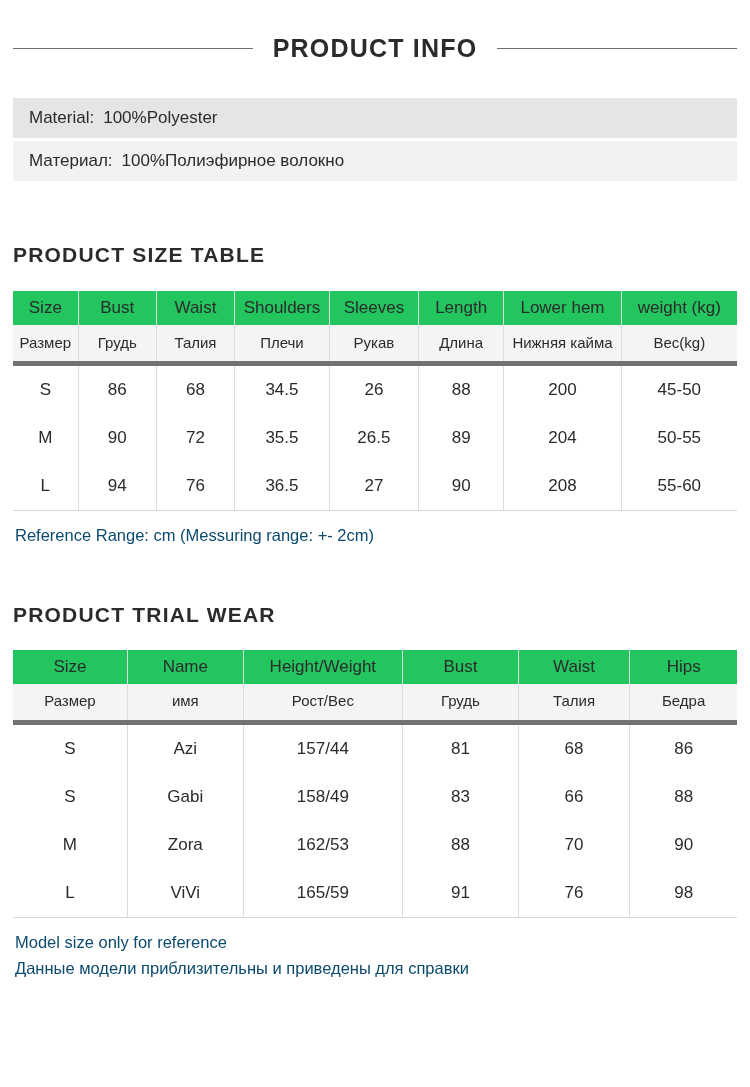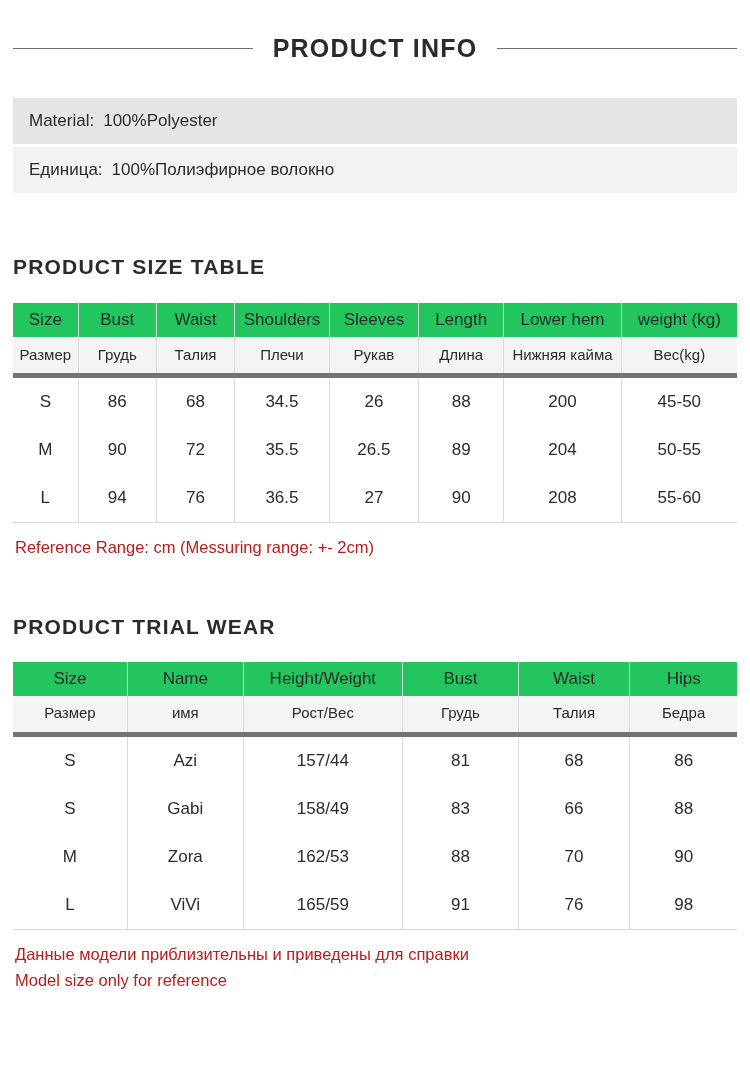--- a/index.html
+++ b/index.html
@@ -54,21 +54,21 @@
     letter-spacing: 1.2px;
     color: #2b2b2b;
     line-height: 1;
   }
 
   
   .material-block {
     margin-top: 37px;
   }
   .material-row {
-    height: 46px;
+    height: 40px;
     display: flex;
     align-items: center;
     padding-left: 16px;
     font-size: 17px;
     color: #2b2b2b;
     box-sizing: border-box;
   }
   .material-row.shade-a { background: #e5e5e5; }
   .material-row.shade-b { background: #f2f2f2; margin-top: 3px; }
   .material-row .label { margin-right: 9px; }
@@ -117,21 +117,21 @@
   .size-table-wrap { margin-top: 26px; }
   .trial-table-wrap { margin-top: 25px; }
 
   
   .notes {
     margin-top: 11px;
     padding-left: 2px;
   }
   .note-line {
     font-size: 16.5px;
-    color: #b91c1c;
+    color: #0c4a6e;
     line-height: 1.62;
     white-space: nowrap;
   }
 
   .section-size { padding-top: 63px; }
   .section-trial { padding-top: 55px; }
 </style>
 </head>
 <body>
 
@@ -143,21 +143,21 @@
       <span class="heading-text">PRODUCT INFO</span>
       <span class="rule"></span>
     </div>
 
     <div class="material-block">
       <div class="material-row shade-a">
         <span class="label">Material:</span>
         <span class="value">100%Polyester</span>
       </div>
       <div class="material-row shade-b">
-        <span class="label">Единица:</span>
+        <span class="label">Материал:</span>
         <span class="value">100%Полиэфирное волокно</span>
       </div>
     </div>
   </div>
 
   <div class="section-size">
     <div class="heading-plain">PRODUCT SIZE TABLE</div>
 
     <div class="size-table-wrap">
       <table class="spec">
@@ -295,18 +295,18 @@
               <td>165/59</td>
               <td>91</td>
               <td>76</td>
               <td>98</td>
             </tr>
           </tbody>
       </table>
     </div>
 
     <div class="notes">
+      <div class="note-line">Model size only for reference</div>
       <div class="note-line">Данные модели приблизительны и приведены для справки</div>
-      <div class="note-line">Model size only for reference</div>
     </div>
   </div>
 
 </div>
 
 </body></html>

